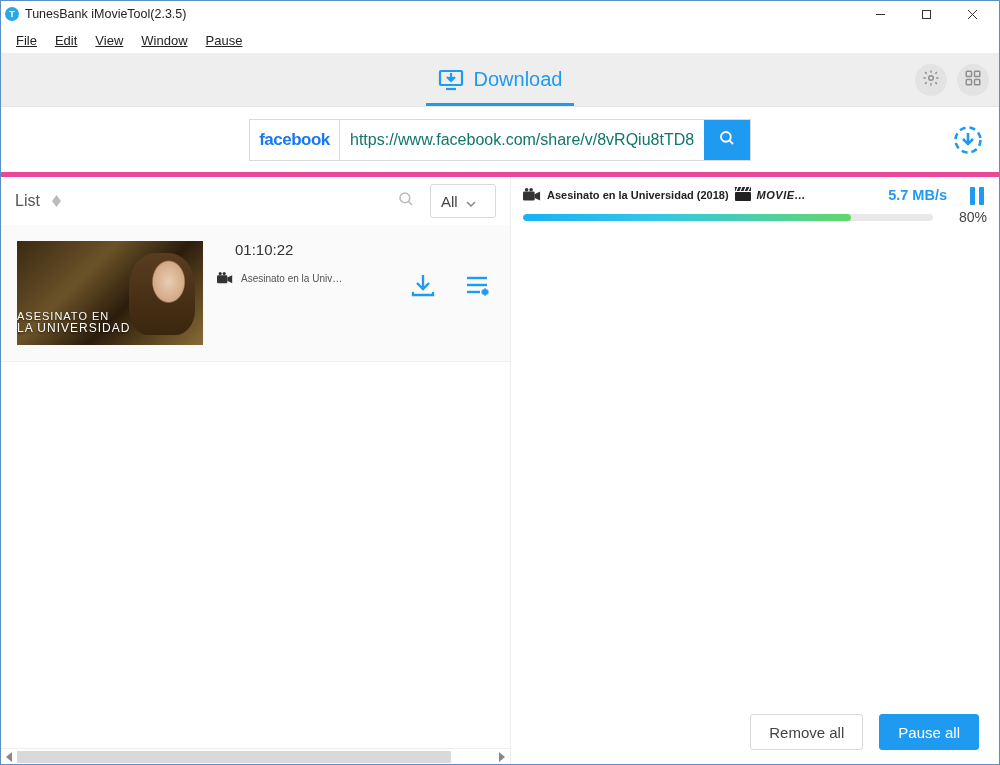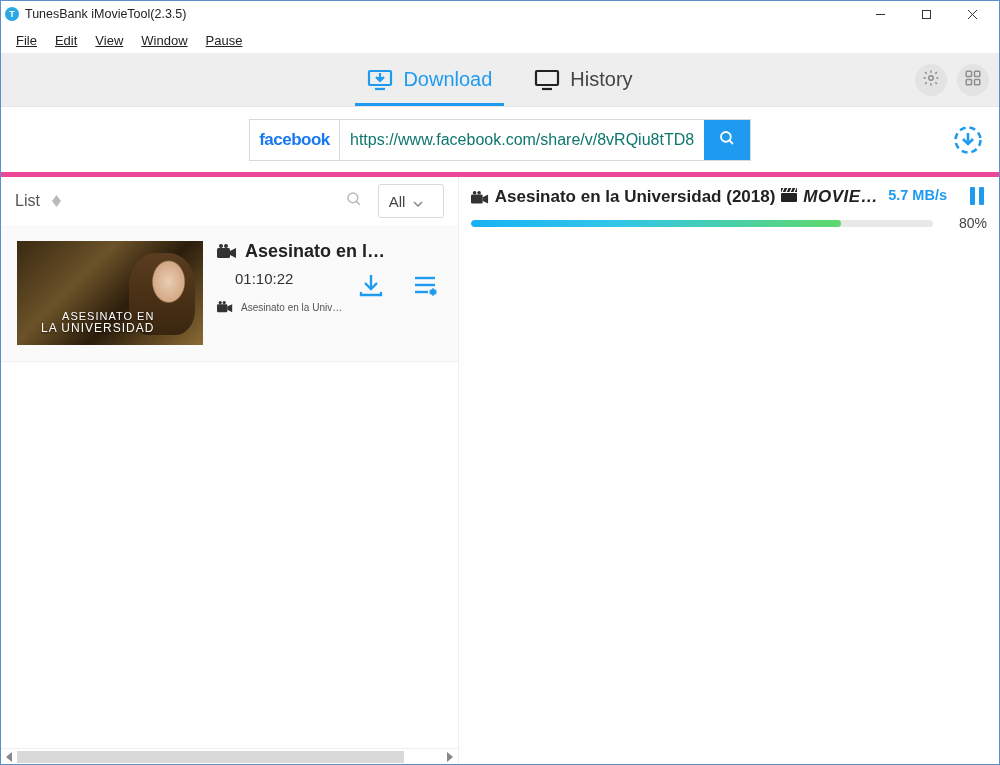--- a/index.html
+++ b/index.html
@@ -53,21 +53,21 @@
   .list-header .flex-spacer { flex: 1; }
   .list-search-btn { width: 28px; height: 28px; display: flex; align-items: center; justify-content: center; color: #bbb; cursor: pointer; }
   .filter-select { height: 34px; min-width: 66px; border: 1px solid #d9d9d9; border-radius: 3px; display: flex; align-items: center; padding: 0 10px; font-size: 15px; color: #444; cursor: pointer; gap:8px;}
   .filter-select svg { width:10px; height:6px; color:#888; }
 
   
   .list-body { flex: 1; overflow: hidden; }
   .video-card { display: flex; padding: 16px; gap: 14px; background: #fafafa; border-bottom:1px solid #f0f0f0;}
   .thumb { width: 186px; height: 104px; background: linear-gradient(135deg, #3a2a12 0%, #6b5228 35%, #2b1d0c 60%, #8a6b35 100%); position: relative; overflow: hidden; }
   .thumb .face { position:absolute; right:8px; top:12px; width:66px; height:82px; background: radial-gradient(ellipse 28px 36px at 60% 35%, #e8cdb4 0%, #d4a985 55%, transparent 60%), linear-gradient(180deg, #5a3d1f 0%, #3a260f 100%); border-radius: 40% 40% 30% 30%; }
-  .thumb .caption { position:absolute; left:24px; bottom:10px; color:#fff; font-family: "Times New Roman", serif; font-size:12px; line-height:1.05; letter-spacing:1px; text-shadow:0 1px 2px rgba(0,0,0,.6);text-align:right;}
+  .thumb .caption { position:absolute; left:0; bottom:10px; color:#fff; font-family: "Times New Roman", serif; font-size:12px; line-height:1.05; letter-spacing:1px; text-shadow:0 1px 2px rgba(0,0,0,.6);}
   .thumb .caption .l1 { font-size:11px; }
   .thumb .caption .l2 { font-size:12px; }
   .card-meta { flex: 1; display: flex; flex-direction: column; gap: 8px; }
   .card-title-row { display:flex; align-items:center; gap:8px; font-size:18px; font-weight:700; color:#222;}
   .cam-icon { width:20px; height:16px; color:#333;}
   .card-title { overflow:hidden; text-overflow:ellipsis; white-space:nowrap; max-width: 170px;}
   .card-duration { font-size:15px; color:#333; padding-left: 18px;}
   .card-sub { display:flex; align-items:center; gap:8px; font-size:10px; color:#555; padding-top:6px;}
   .video-card { position:relative; }
   .video-card .actions { position:absolute; right:18px; top:48px; display:flex; gap:24px; }
@@ -75,27 +75,27 @@
   .icon-btn svg { width:26px; height:24px; }
 
   
   .h-scroll { height: 16px; background:#fff; display:flex; align-items:center; padding:0 2px; border-top:1px solid #eee;}
   .h-scroll .arrow { width:14px; height:14px; display:flex; align-items:center; justify-content:center; color:#888; cursor:pointer;}
   .h-scroll .track { flex:1; height:14px; background:#fff; position:relative;}
   .h-scroll .thumb-bar { position:absolute; left:0; top:1px; height:12px; width:91%; background:#d9d9d9;}
 
   
   .dl-row { display:flex; align-items:flex-start; gap:10px; }
-  .dl-title { flex:1; font-size:17px; font-weight:700; color:#222; display:flex; align-items:center; gap:6px; white-space:nowrap; overflow:hidden;}
+  .dl-title { flex:1; font-size:11px; font-weight:700; color:#222; display:flex; align-items:center; gap:6px; white-space:nowrap; overflow:hidden;}
   .dl-title .ellipsis { overflow:hidden; text-overflow:ellipsis;}
   .dl-title .movie-tag { font-style: italic; font-weight:800; letter-spacing:.5px;}
   .dl-speed { color:#1e9bf0; font-size:14.5px; font-weight:600; white-space:nowrap;}
   .dl-pause { width:18px; height:20px; color:#1e9bf0; cursor:pointer; margin-left:12px;}
   .dl-pause svg{width:16px;height:18px;}
-  .progress-row{ display:flex; align-items:center; gap:14px; margin-top:8px;}
+  .progress-row{ display:flex; align-items:center; gap:14px; margin-top:2px;}
   .progress { flex:1; height:7px; border-radius:4px; background:#e8e8e8; overflow:hidden;}
   .progress .bar { height:100%; width:80%; background:linear-gradient(90deg,#17b2f5 0%, #33c6e8 40%, #5fd86a 100%); border-radius:4px;}
   .progress-pct { font-size:14px; color:#444; width:40px; text-align:right;}
 
   
   .right-bottom { margin-top:auto; display:flex; justify-content:flex-end; gap:16px; padding:12px 8px 14px 0;}
   .btn { height:36px; padding:0 18px; border-radius:3px; font-size:15px; cursor:pointer; display:flex; align-items:center; justify-content:center;}
   .btn.outline { background:#fff; border:1px solid #d9d9d9; color:#444;}
   .btn.primary { background:#1e9bf0; color:#fff; border:1px solid #1e9bf0;}
 
@@ -144,29 +144,20 @@
           <svg viewBox="0 0 26 22" fill="none" stroke="#1e9bf0" stroke-width="2.2">
             <rect x="2" y="2" width="22" height="14" rx="1"></rect>
             <line x1="8" y1="20" x2="18" y2="20"></line>
             <line x1="13" y1="4" x2="13" y2="11"></line>
             <polyline points="9,8 13,12 17,8" fill="#1e9bf0" stroke="none"></polyline>
             <polyline points="9,8 13,12 17,8"></polyline>
           </svg>
         </span>
         <span>Download</span>
       </div>
-      <div class="tab">
-        <span class="tab-icon">
-          <svg viewBox="0 0 26 22" fill="none" stroke="#222" stroke-width="2.2">
-            <rect x="2" y="2" width="22" height="14" rx="1"></rect>
-            <line x1="8" y1="20" x2="18" y2="20"></line>
-          </svg>
-        </span>
-        <span>History</span>
-      </div>
     </div>
     <div class="right-icons">
       <div class="round-icon-btn">
         <span>
           <svg viewBox="0 0 24 24" fill="none" stroke="currentColor" stroke-width="2">
               <circle cx="12" cy="12" r="3"></circle>
               <path d="M12 2v3M12 19v3M4.2 4.2l2.1 2.1M17.7 17.7l2.1 2.1M2 12h3M19 12h3M4.2 19.8l2.1-2.1M17.7 6.3l2.1-2.1"></path>
             </svg>
         </span>
       </div>
@@ -244,31 +235,20 @@
       <div class="list-body">
         <div class="video-card">
           <div class="thumb">
             <div class="face"></div>
             <div class="caption">
               <div class="l1">ASESINATO EN</div>
               <div class="l2">LA UNIVERSIDAD</div>
             </div>
           </div>
           <div class="card-meta">
-            <div class="card-title-row">
-              <span class="cam-icon">
-                <svg viewBox="0 0 20 16" fill="currentColor">
-                    <rect x="0" y="4" width="13" height="10" rx="1.5"></rect>
-                    <polygon points="13,7 19,4 19,14 13,11"></polygon>
-                    <circle cx="4" cy="2" r="2"></circle>
-                    <circle cx="9" cy="2" r="2"></circle>
-                  </svg>
-              </span>
-              <span class="card-title">Asesinato en l…</span>
-            </div>
             <div class="card-duration">01:10:22</div>
             <div class="card-sub">
               <span class="cam-icon" style="width:16px;height:13px;">
                 <svg viewBox="0 0 20 16" fill="currentColor">
                     <rect x="0" y="4" width="13" height="10" rx="1.5"></rect>
                     <polygon points="13,7 19,4 19,14 13,11"></polygon>
                     <circle cx="4" cy="2" r="2"></circle>
                     <circle cx="9" cy="2" r="2"></circle>
                   </svg>
               </span>
@@ -353,16 +333,20 @@
           </div>
         </div>
         <div class="progress-row">
           <div class="progress">
             <div class="bar" style="width: 80%;"></div>
           </div>
           <div class="progress-pct">80%</div>
         </div>
       </div>
 
+      <div class="right-bottom">
+        <div class="btn outline">Remove all</div>
+        <div class="btn primary">Pause all</div>
+      </div>
     </div>
 
   </div>
 </div>
 
 </body></html>

